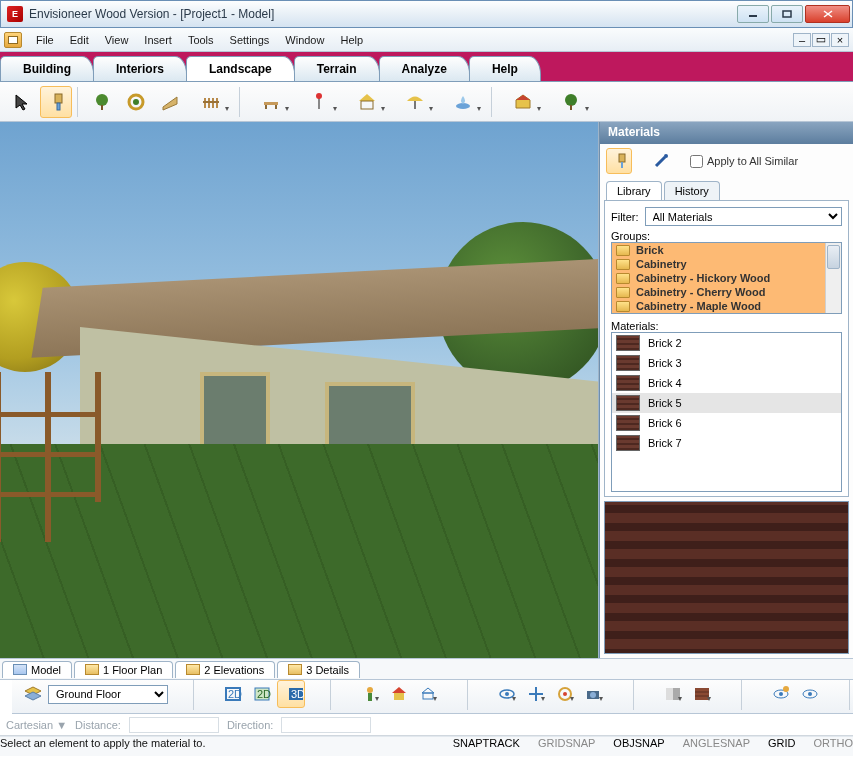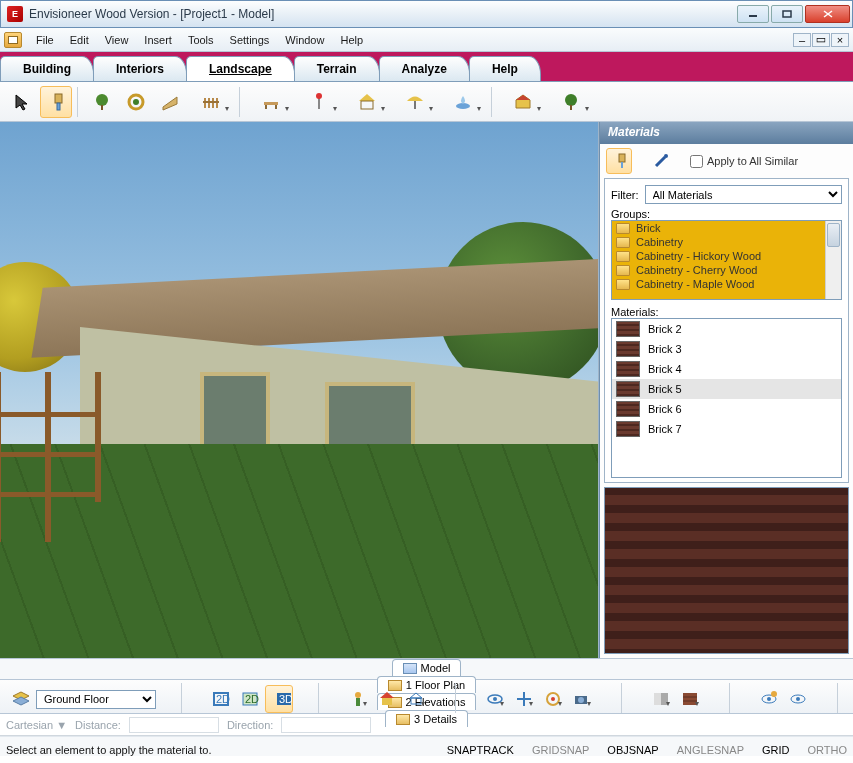--- a/index.html
+++ b/index.html
@@ -18,21 +18,21 @@
 .menubar { height: 24px; background: linear-gradient(#fafcfd,#e7eef5); border-bottom: 1px solid #b7c6d6; display:flex; align-items:center; padding: 0 4px; gap: 2px;}
 .menubar .stack-icon { width:18px; height:16px; background:linear-gradient(#ffd47a,#e6a93f); border:1px solid #b8892e; border-radius:2px; margin-right:4px; position:relative;}
 .menubar .stack-icon::after{content:"";position:absolute;left:3px;top:3px;width:8px;height:6px;border:1px solid #8f6a20;background:#fff;}
 .menubar .mi { padding: 3px 8px; color:#1a1a1a; cursor:default; }
 .menubar .mdi { display:flex; gap:1px; margin-left:auto; }
 .menubar .mdi span { width:18px; height:14px; border:1px solid #9fb4c8; background:#eef4f9; display:flex;align-items:center;justify-content:center; }
 
 
 .ribbon { height: 30px; padding-top:4px; border-bottom: 1px solid #7f9db9; display:flex; background:#be185d; }
 .ribbon .rtab { padding:5px 22px 4px; border:1px solid #7f9db9; border-bottom:none; margin-right:-1px; background: linear-gradient(#fefefe,#dbe8f1); border-top-left-radius:5px; border-top-right-radius:12px 18px; color:#000; font-weight:bold; font-size:12px; }
-.ribbon .rtab.active { background:#fff; position:relative; z-index:2;text-decoration:underline; }
+.ribbon .rtab.active { background:#fff; position:relative; z-index:2; }
 
 
 .toolbar { height: 40px; background:linear-gradient(#fdfdfd,#f0f3f6); border-bottom:1px solid #b7c6d6; display:flex; align-items:center; padding:0 6px; gap:2px; }
 .tool { width:32px; height:32px; border:1px solid transparent; display:flex; align-items:center; justify-content:center; border-radius:3px; }
 .tool.sel { border-color:#f7bd5a; background:linear-gradient(#fff3db,#ffe0a3);padding-left:8px; }
 .tool.dd { width:46px; position:relative; }
 .tool.dd::after{ content:"▾"; font-size:8px; color:#555; position:absolute; right:4px; bottom:4px; }
 .tsep { width:4px; height:30px; border-left:1px solid #c6d0da; margin:0 3px; }
 
 
@@ -52,66 +52,66 @@
   repeating-linear-gradient(90deg, transparent 0 14px, rgba(0,0,0,.2) 14px 15px);
   transform: skewY(6deg); transform-origin:left top;
 }
 .window { position:absolute; background:#6b7d6e; border:4px solid #c7b67d; }
 .tree { position:absolute; width:110px; height:110px; background:radial-gradient(circle at 40% 35%, #5c8f3a, #3d652a 60%, #2a4a1c); border-radius:50%; }
 .scaffold { position:absolute; left:-15px; top:250px; width:130px; height:180px; }
 .scaffold .bar { position:absolute; background:#8a5a2a; }
 
 
 .sidebar { width: 254px; background:#fdfdfd; display:flex; flex-direction:column; border-left:1px solid #6f8fad; }
-.side-title { height:22px; background:linear-gradient(#8aa5c0,#5c7d9e); color:#fff; font-weight:bold; font-size:12px; padding:3px 8px;font-style:italic; }
+.side-title { height:22px; background:linear-gradient(#8aa5c0,#5c7d9e); color:#fff; font-weight:bold; font-size:12px; padding:3px 8px; }
 .side-tools { padding:4px 6px; display:flex; align-items:center; gap:16px; }
 .side-tools .tool { width:26px; height:26px; }
 .side-tools label { display:flex; align-items:center; gap:4px; color:#333; }
 .tabs2 { display:flex; margin:3px 6px 0; }
 .tabs2 .t2 { padding:3px 10px; border:1px solid #9fb4c8; border-bottom:none; background:#eef3f7; border-radius:4px 4px 0 0; margin-right:2px; }
 .tabs2 .t2.active { background:#fff; font-weight:normal; }
 .panel { margin:0 4px; border:1px solid #9fb4c8; padding:6px 6px 4px; background:#fff; }
 .row { display:flex; align-items:center; gap:6px; margin-bottom:4px; }
 select, input[type=text] { border:1px solid #7f9db9; height:19px; font-size:11px; padding:0 3px; background:#fff; }
 .panel select { flex:1; }
-.listbox { border:1px solid #7f9db9; height:80px; overflow:auto; background:#eab308; position:relative; }
+.listbox { border:1px solid #7f9db9; height:72px; overflow:auto; background:#fdba74; position:relative;font-weight:bold; }
 .listbox .li { display:flex; align-items:center; gap:6px; padding:1px 4px; color:#333; }
 .listbox .folder { width:14px; height:11px; background:linear-gradient(#ffe28a,#e6b84f); border:1px solid #b8892e; border-radius:1px; }
 .listbox .scroller { position:absolute; right:0; top:0; bottom:0; width:16px; background:#efefef; border-left:1px solid #cfcfcf; }
 .listbox .scroller .thumb { position:absolute; left:1px; top:2px; width:13px; height:24px; background:linear-gradient(#e9eef4,#c6d3e0); border:1px solid #9fb4c8; border-radius:2px; }
 .matlist { border:1px solid #7f9db9; height:160px; overflow:auto; background:#fff; position:relative; }
 .matlist .mi2 { display:flex; align-items:center; gap:8px; padding:2px 4px; }
 .matlist .mi2.sel { background:#e5e5e5; }
 .matlist .sw { width:24px; height:16px; border:1px solid #666;
   background:
    repeating-linear-gradient(0deg,#4d2820 0 2px,#6a3a2f 2px 5px),
    repeating-linear-gradient(90deg, transparent 0 10px, rgba(0,0,0,.25) 10px 11px);
 }
 .matpreview { flex:1; margin:4px; border:1px solid #7f9db9;
   background:
    repeating-linear-gradient(0deg,#3f1f1a 0 4px,#5a2e25 4px 14px, #3f1f1a 14px 18px),
    repeating-linear-gradient(90deg, transparent 0 40px, rgba(210,190,180,.15) 40px 42px);
 }
 
 
-.viewtabs { height:22px; border-top:1px solid #b7c6d6; border-bottom:1px solid #b7c6d6; display:flex; align-items:center; background:#f6f8fa; padding-left:2px;flex-direction:column; }
+.viewtabs { height:22px; border-top:1px solid #b7c6d6; border-bottom:1px solid #b7c6d6; display:flex; align-items:center; background:#f6f8fa; padding-left:2px; }
 .vtab { display:flex; align-items:center; gap:4px; padding:2px 10px; border:1px solid #9fb4c8; border-bottom:none; background:#fff; border-radius:4px 4px 0 0; margin-right:2px; }
 .vtab .ic { width:14px; height:11px; background:linear-gradient(#ffe8a8,#e7bf63); border:1px solid #b8892e; }
 .vtab.model .ic { background:linear-gradient(#d5e4f8,#a9c7ef); border-color:#6a8fb5; }
 
 
-.bt { height:34px; border-bottom:1px solid #b7c6d6; background:linear-gradient(#fdfdfd,#eef2f6); display:flex; align-items:flex-end; padding:0 4px; gap:19px; }
+.bt { height:34px; border-bottom:1px solid #b7c6d6; background:linear-gradient(#fdfdfd,#eef2f6); display:flex; align-items:flex-start; padding:0 4px; gap:19px;margin-left:12px; }
 .bt .tool { width:28px; height:28px; }
 .bt select { width:120px; }
 .bt .grp { display:flex; align-items:center; gap:1px; padding:0 3px; }
 
 .coordbar { height:22px; border-bottom:1px solid #d0d7de; display:flex; align-items:center; color:#9aa4ad; padding:0 6px; gap:8px; font-size:11px; }
 .coordbar .fld { width:90px; height:16px; border:1px solid #d7dee4; background:#fff; }
 
-.statusbar { height:20px; display:flex; align-items:flex-end; padding:0 6px; background:#f6f8fa; border-top:1px solid #e2e8ee; }
+.statusbar { height:20px; display:flex; align-items:flex-start; padding:0 0; background:#f6f8fa; border-top:1px solid #e2e8ee; }
 .statusbar .left { color:#111; }
 .statusbar .right { margin-left:auto; display:flex; gap:18px; color:#888; }
 .statusbar .right .on { color:#000; }
 
 
 .ico { width:20px; height:20px; }
 </style>
 </head>
 <body>
 
@@ -287,20 +287,24 @@
           <svg width="16" height="16">
             <line x1="3" y1="13" x2="12" y2="4" stroke="#2a5aa0" stroke-width="3"></line>
             <circle cx="13" cy="3" r="2" fill="#2a5aa0"></circle>
           </svg>
         </div>
       <label>
           <input type="checkbox" style="">
           <span>Apply to All Similar</span>
         </label>
     </div>
+    <div class="tabs2" id="mattabs">
+        <div class="t2 active">Library</div>
+        <div class="t2">History</div>
+      </div>
     <div class="panel">
       <div class="row">
         <span>Filter:</span>
         <select><option>All Materials</option></select>
       </div>
       <div>Groups:</div>
       <div class="listbox" id="groupsbox">
         <div class="li">
             <span class="folder"></span>
             <span>Brick</span>

